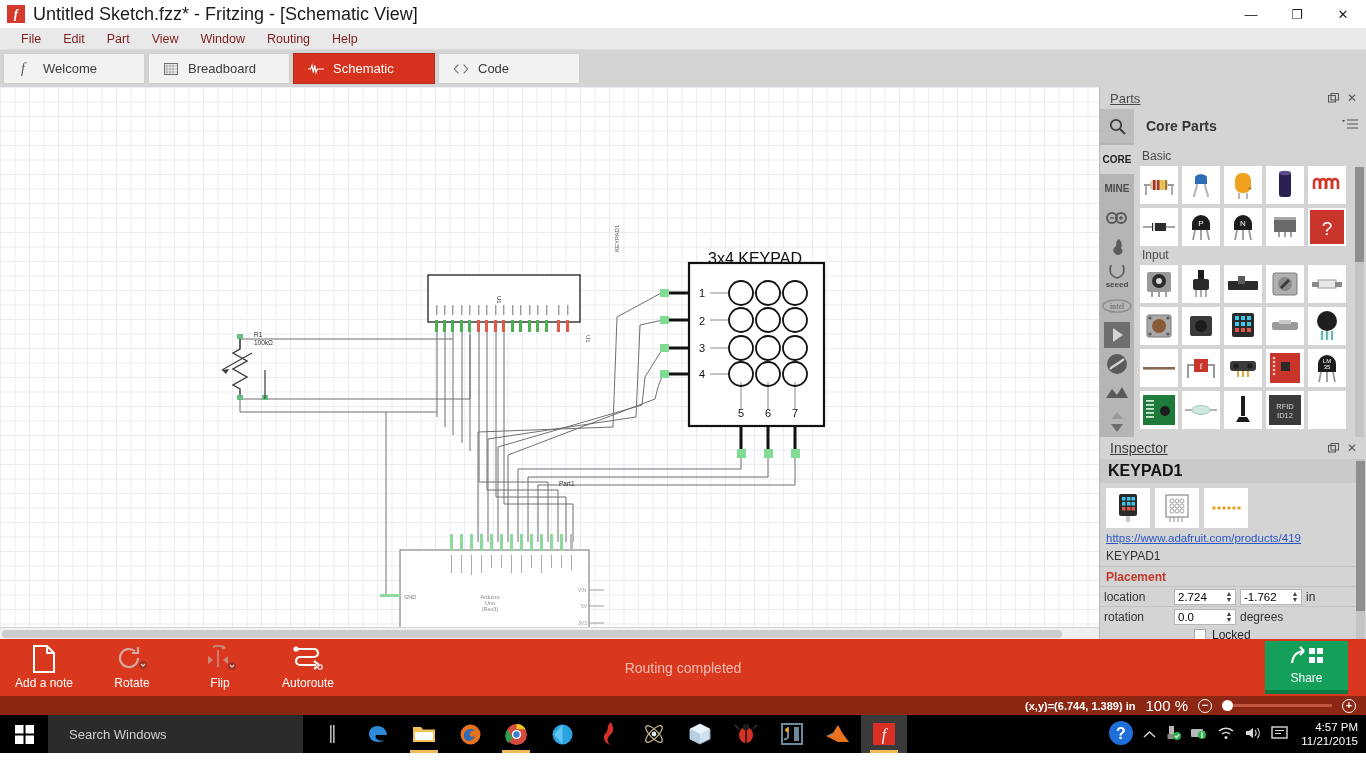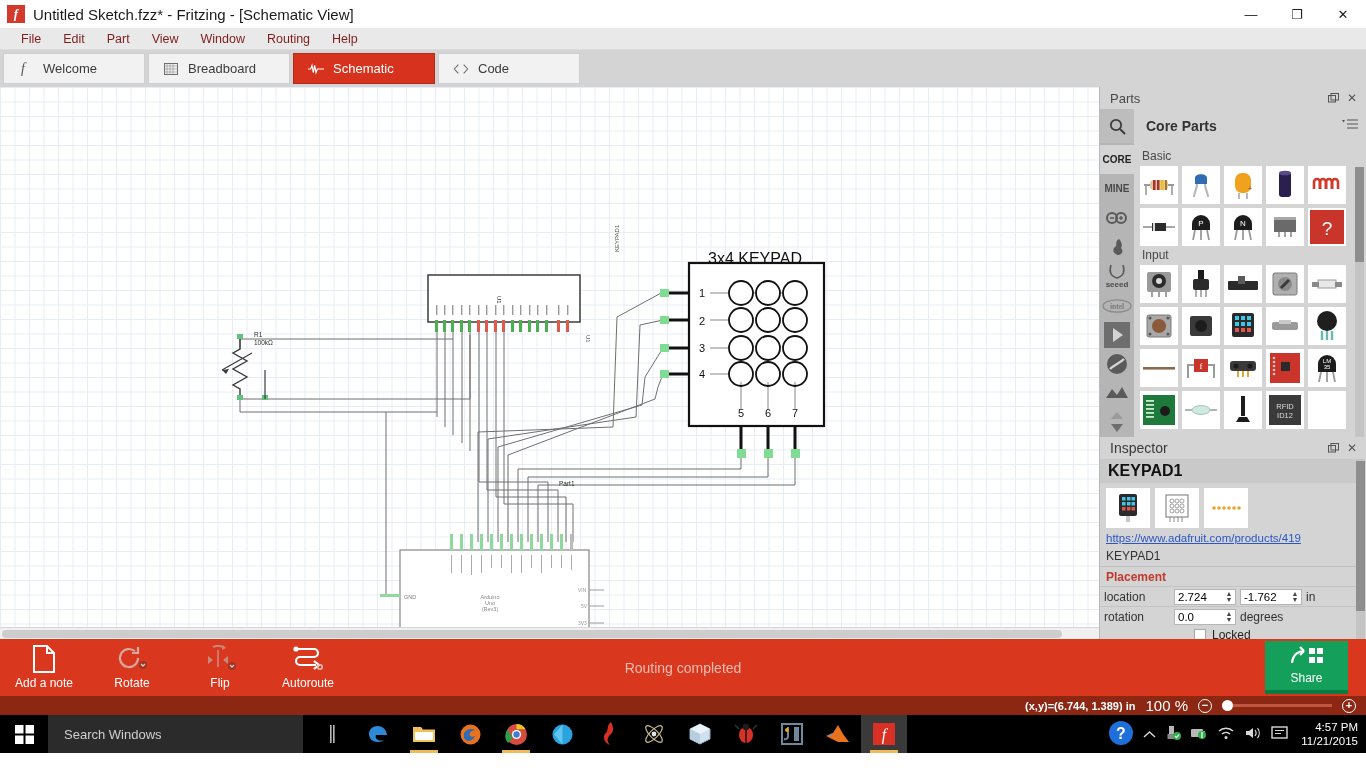--- a/index.html
+++ b/index.html
@@ -14,21 +14,21 @@
   #titlebar{
     height:28px; background:#ffffff; display:flex; align-items:center;
     border-bottom:0px solid #ccc;
   }
   #app-icon{
     width:18px;height:18px;background:#d33a2c;color:#fff;
     display:flex;align-items:center;justify-content:center;
     font-family:"Liberation Serif",serif; font-weight:bold; font-size:13px;
     margin-left:7px; margin-right:8px; font-style:italic;
   }
-  #title-text{font-size:15px;color:#1a1a1a;}
+  #title-text{font-size:18px;color:#1a1a1a;}
   #win-controls{margin-left:auto;display:flex;height:28px;}
   .wb{width:46px;height:28px;display:flex;align-items:center;justify-content:center;
       font-size:13px;color:#222;}
 
   
   #menubar{
     height:22px;background:#e9e9e9;display:flex;align-items:center;
     padding-left:10px; border-bottom:1px solid #dcdcdc;
   }
   .menu-item{padding:2px 11px;font-size:12.5px;color:#7f1d1d;cursor:default;}
@@ -65,21 +65,21 @@
   }
   #canvas-hthumb{position:absolute;left:2px;top:2px;height:8px;width:1060px;
     background:#cdcdcd;border-radius:4px;}
 
   
   #rightdock{width:266px;background:#d4d4d4;display:flex;flex-direction:column;}
   .dock-title{
     height:22px;background:#d4d4d4;display:flex;align-items:center;
     padding:0 6px 0 10px;font-size:13px;color:#4a4a4a;
   }
-  .dock-title .dt-label{flex:1;}
+  .dock-title .dt-label{flex:1;text-decoration:underline;}
   .dock-btn{width:16px;height:16px;display:flex;align-items:center;justify-content:center;
     font-size:12px;color:#555;margin-left:3px;}
   
   #parts-panel{height:350px;display:flex;flex-direction:column;}
   #parts-head{height:34px;background:#d4d4d4;display:flex;align-items:center;}
   #parts-search{width:34px;height:34px;background:#bdbdbd;display:flex;align-items:center;justify-content:center;}
   #parts-bin-title{flex:1;padding-left:12px;font-weight:bold;font-size:14px;color:#333;}
   #parts-menu-btn{padding-right:8px;color:#555;font-size:12px;}
   #parts-body{flex:1;display:flex;background:#d4d4d4;overflow:hidden;}
   #bin-rail{width:34px;background:#b5b5b5;display:flex;flex-direction:column;align-items:center;
@@ -136,21 +136,21 @@
   #zoom-slider{width:110px;height:3px;background:#c0563f;position:relative;}
   #zoom-thumb{position:absolute;left:0px;top:-4px;width:11px;height:11px;
     background:#fff;border-radius:50%;}
   .zbtn{width:14px;height:14px;border:1.5px solid #fff;border-radius:50%;
     display:flex;align-items:center;justify-content:center;font-size:11px;line-height:11px;}
 
   
   #taskbar{height:38px;background:#000;display:flex;align-items:center;color:#ddd;}
   #start-btn{width:48px;height:38px;display:flex;align-items:center;justify-content:center;}
   #search-box{width:255px;height:38px;background:#2b2b2b;display:flex;align-items:center;
-    padding-left:16px;color:#cfcfcf;font-size:13px;}
+    padding-left:21px;color:#cfcfcf;font-size:13px;}
   #task-icons{display:flex;align-items:center;height:38px;margin-left:6px;}
   .tbicon{width:46px;height:38px;display:flex;align-items:center;justify-content:center;
     position:relative;}
   .tbicon.active{background:#3a3a3a;}
   .tbicon .underline{position:absolute;bottom:0;left:9px;right:9px;height:3px;}
   #tray{margin-left:auto;display:flex;align-items:center;gap:9px;padding-right:8px;}
   #clock{display:flex;flex-direction:column;align-items:flex-end;font-size:11.5px;
     color:#fff;line-height:14px;padding-left:4px;}
   .trayi{font-size:13px;color:#ddd;}
 </style>

